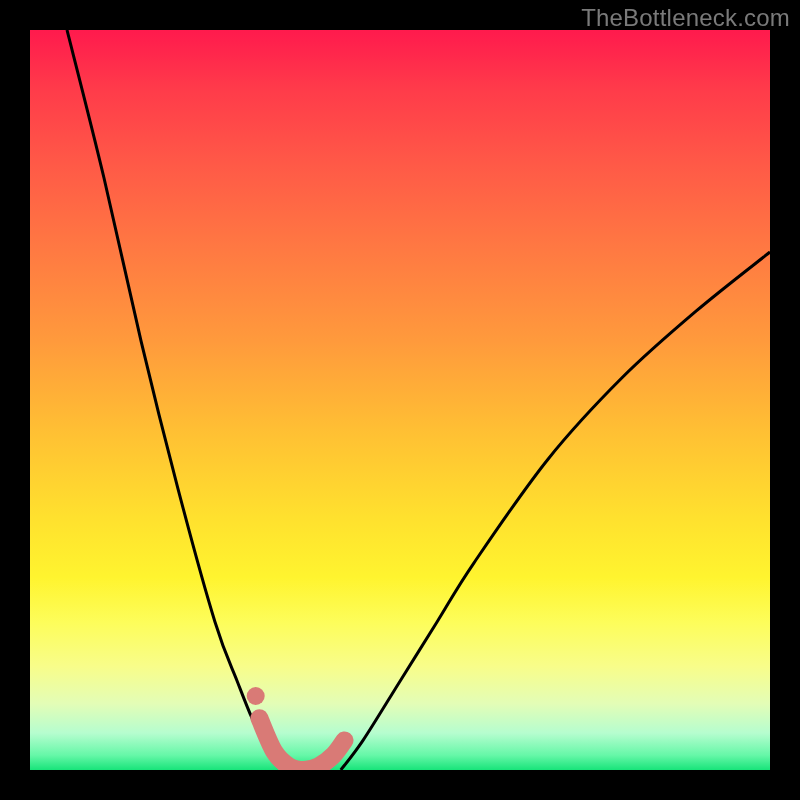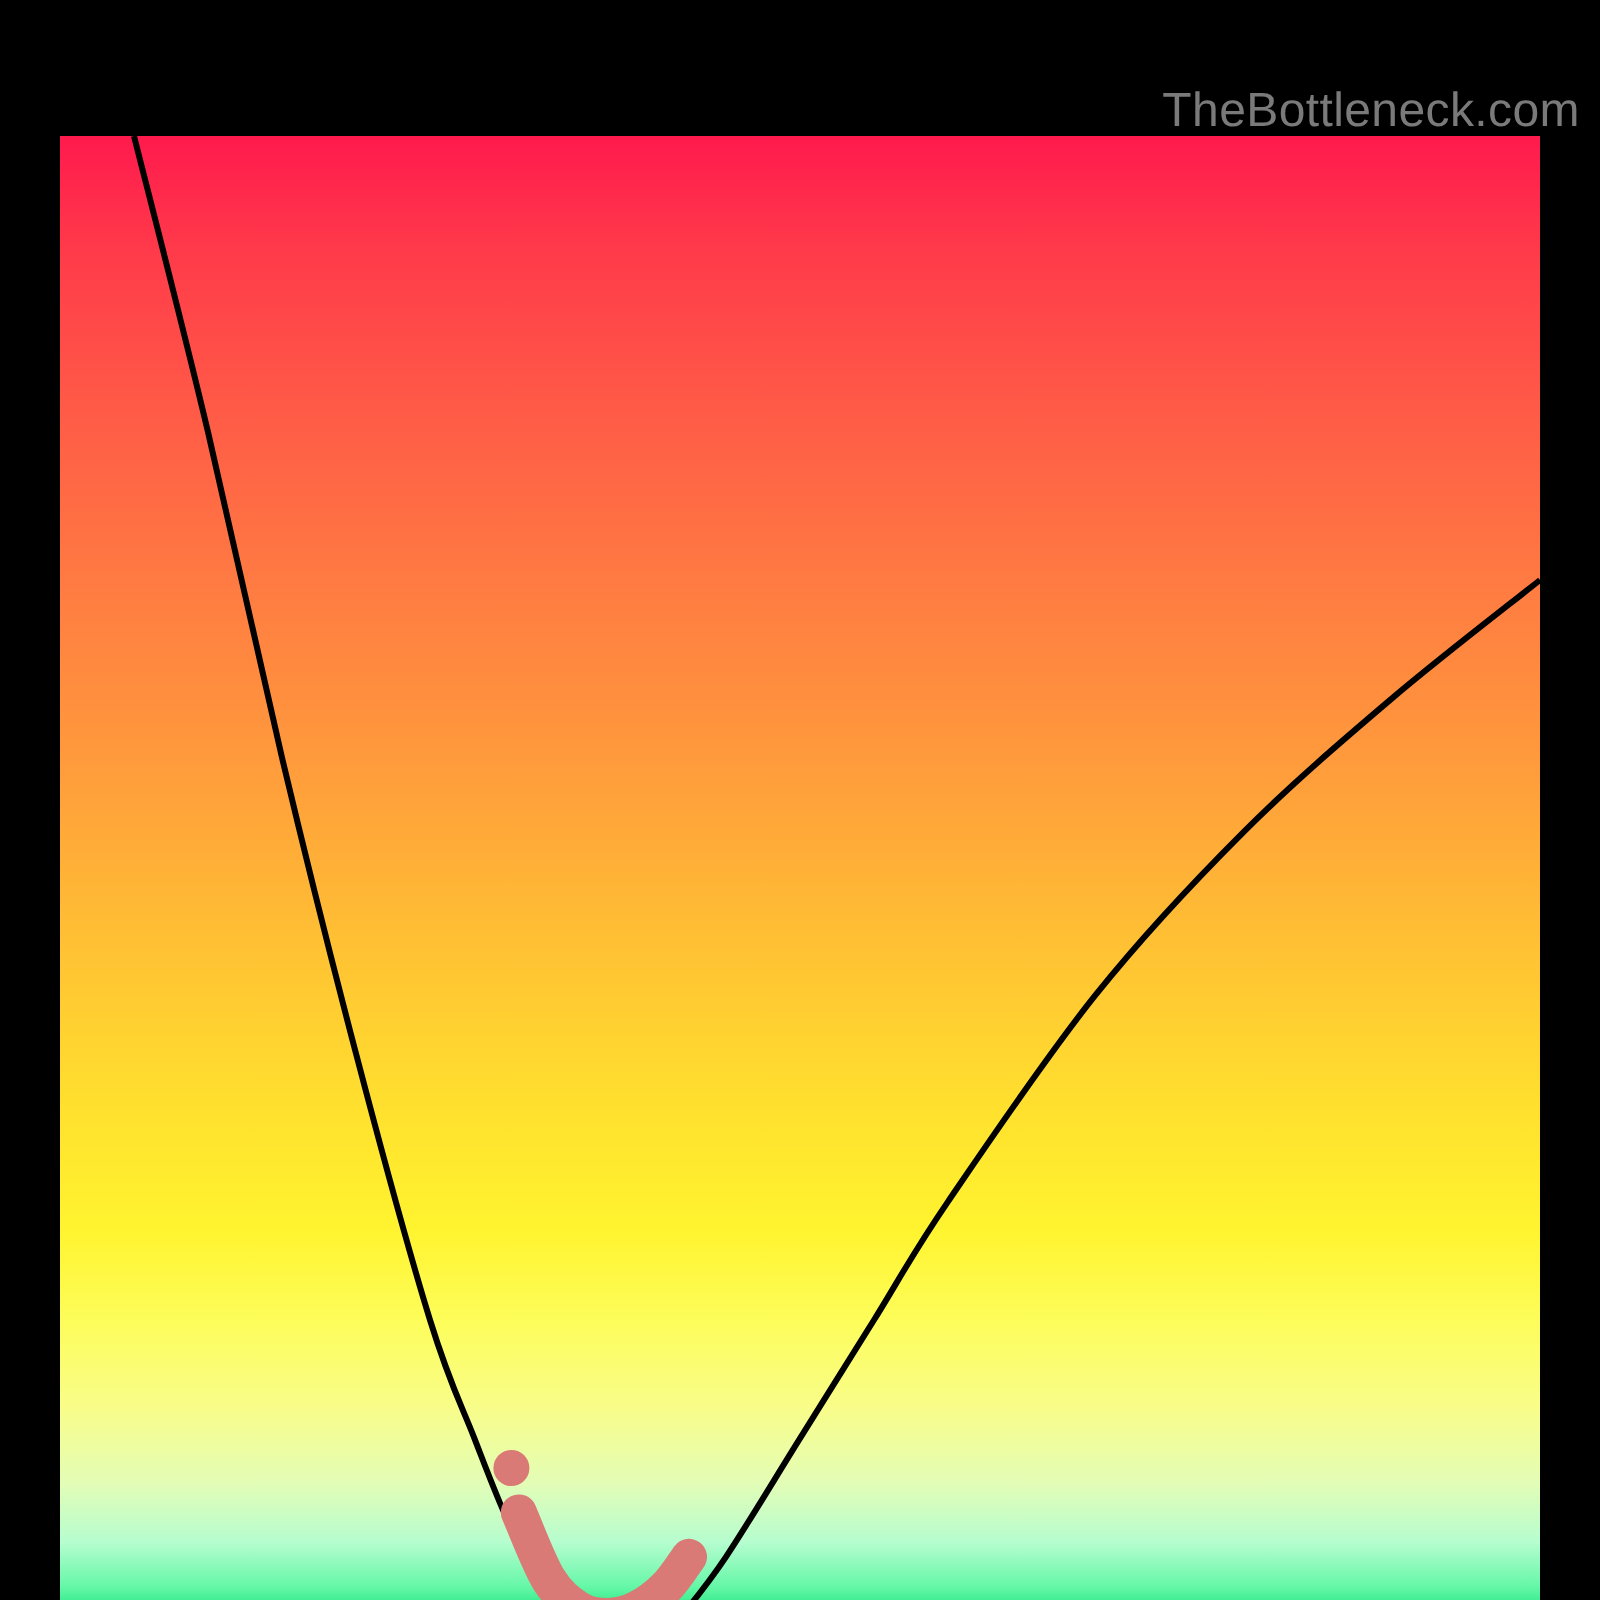--- a/index.html
+++ b/index.html
@@ -11,21 +11,20 @@
     overflow: hidden;
     font-family: Arial, Helvetica, sans-serif;
   }
   .frame {
     position: absolute;
     top: 0;
     left: 0;
     width: 800px;
     height: 704px;
     background: #000;
-    margin-top: 38px;
   }
   .plot {
     position: absolute;
     top: 30px;
     left: 30px;
     width: 740px;
     height: 740px;
     background: linear-gradient(
       to bottom,
       #ff1a4d 0%,

